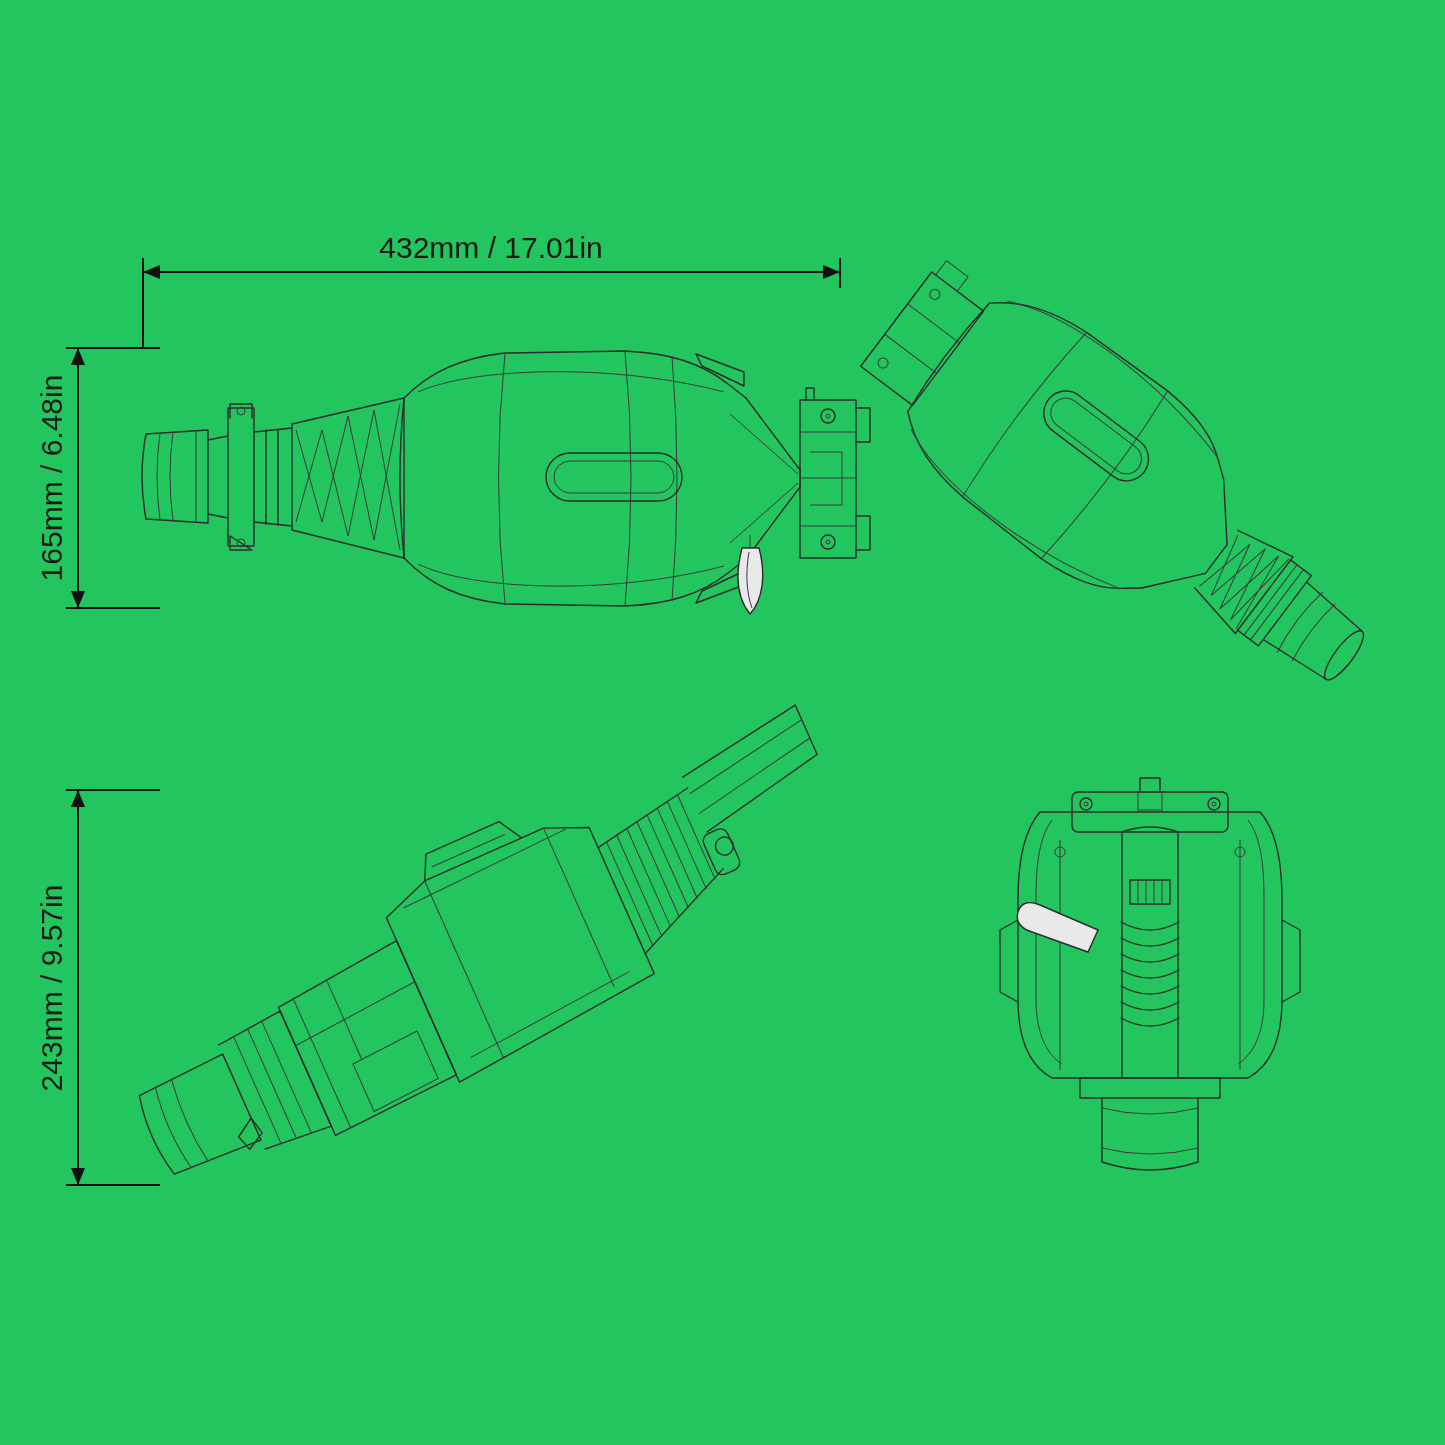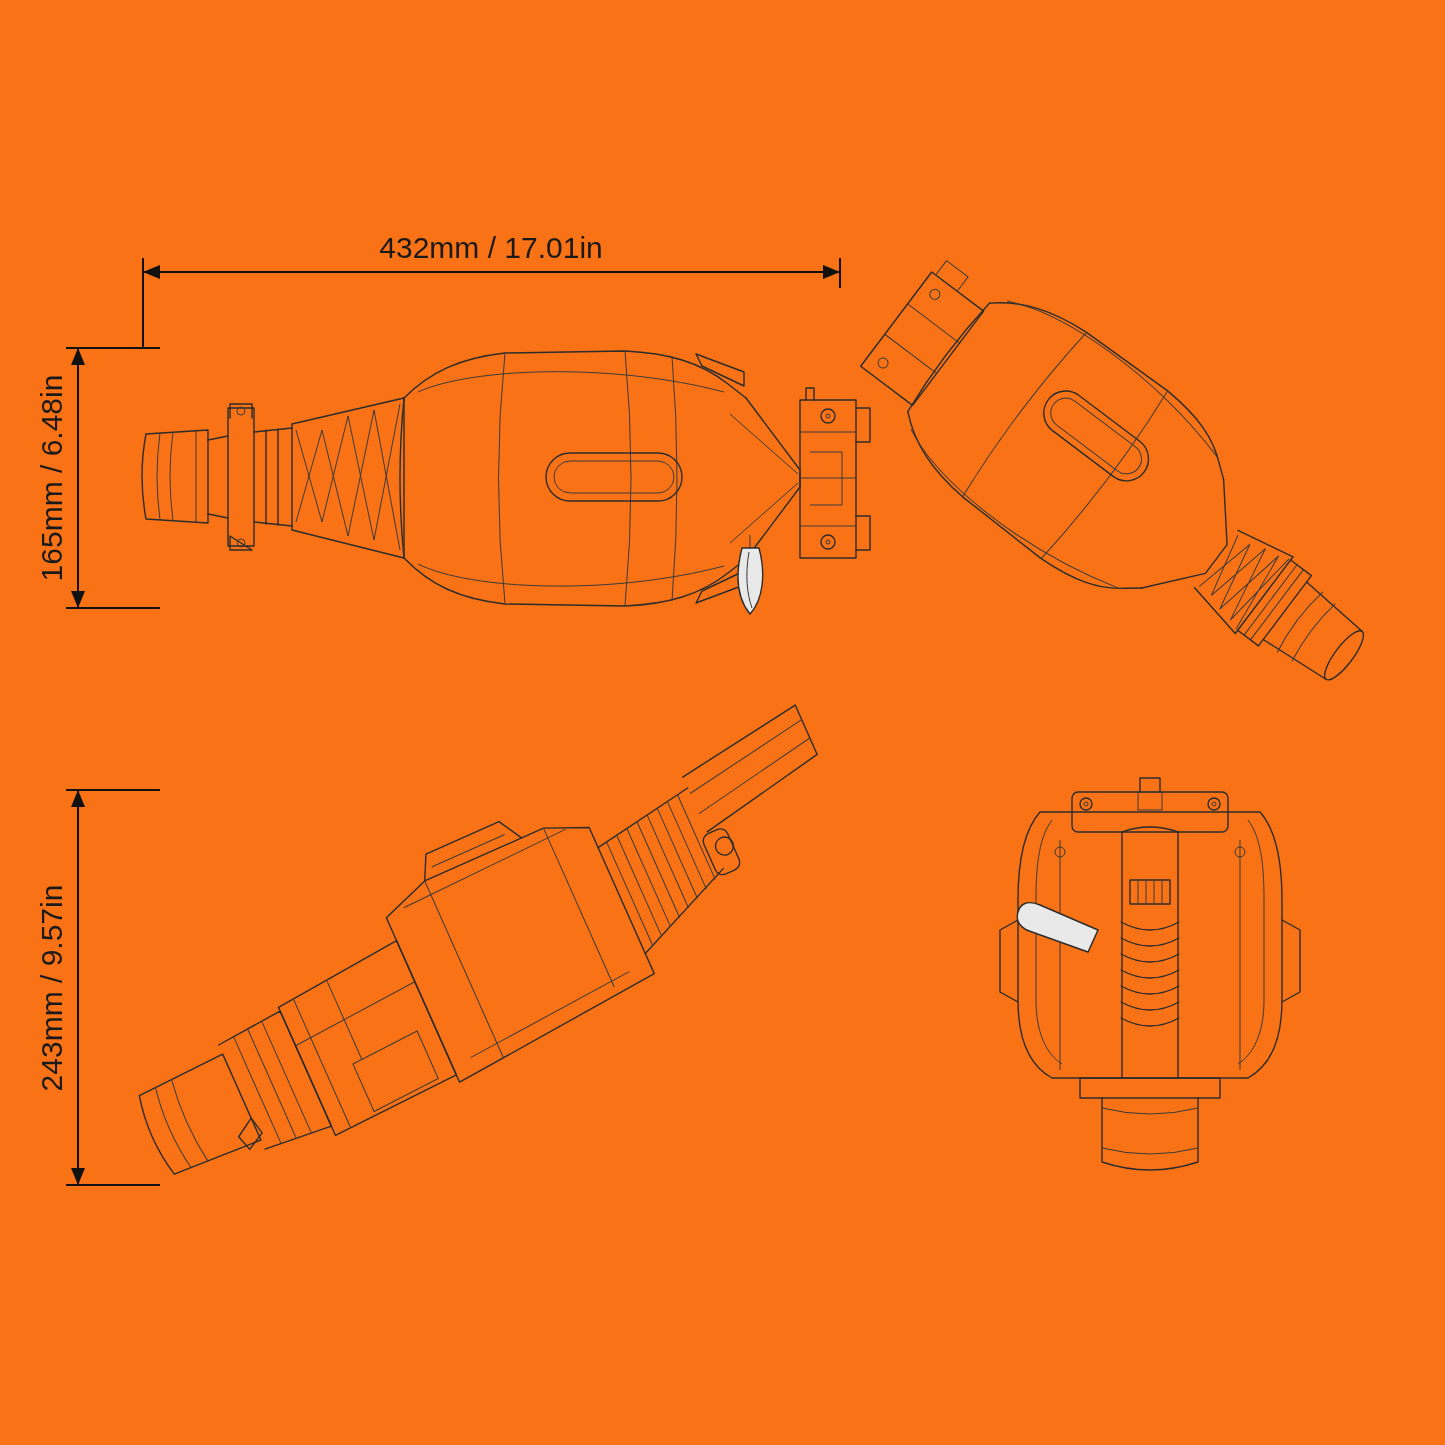--- a/index.html
+++ b/index.html
@@ -4,21 +4,21 @@
 <style>
   html, body {
     margin: 0;
     padding: 0;
     background: #ffffff;
   }
   .sheet {
     position: relative;
     width: 1445px;
     height: 1445px;
-    background: #f97316;
+    background: #22c55e;
     font-family: "Liberation Sans", sans-serif;
   }
   .sheet svg { display: block; }
   text.dim-label {
     font-family: "Liberation Sans", sans-serif;
     font-size: 30px;
     fill: #1a1a1a;
   }
   .drawline { stroke: #2c2c2c; stroke-width: 1.4; fill: none; stroke-linejoin: round; stroke-linecap: round; }
   .drawline-thin { stroke: #3a3a3a; stroke-width: 1; fill: none; }

